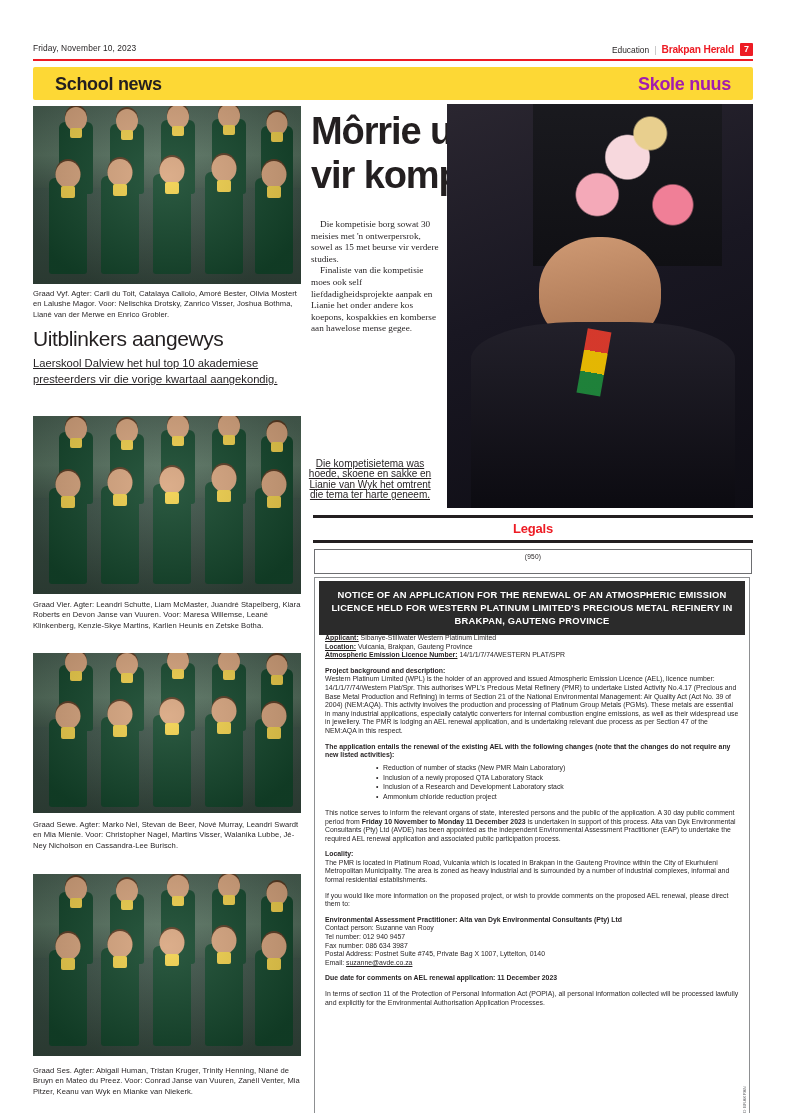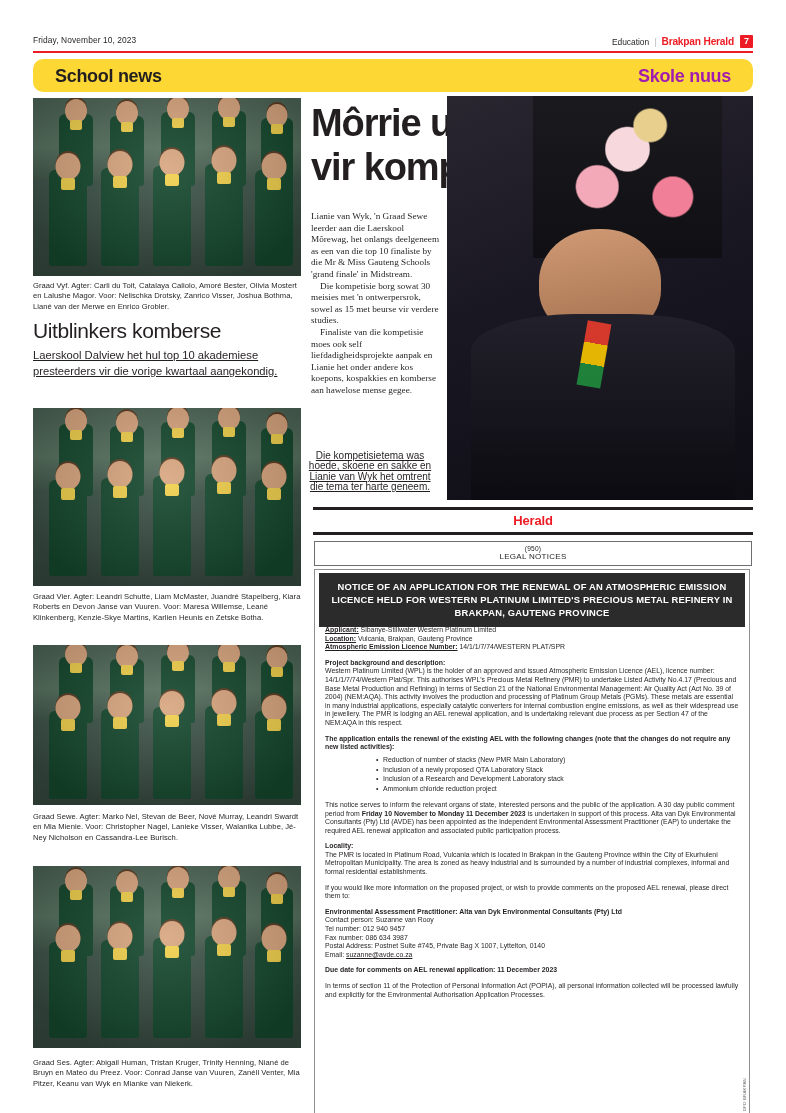--- a/index.html
+++ b/index.html
@@ -11,21 +11,21 @@
     width: 786px;
     height: 1113px;
     font-family: "Liberation Sans", sans-serif;
     color: #231f20;
     position: relative;
     overflow: hidden;
   }
 
   .page {
     position: absolute;
-    left: 0; top: 8px;
+    left: 0; top: 16px;
     width: 786px;
     height: 894px;
     background: #fff;
   }
 
   
   .masthead {
     position: absolute;
     left: 33px; top: 27px;
     width: 720px;
@@ -82,21 +82,21 @@
     background: #ed1c24;
   }
 
   
   .section-banner {
     position: absolute;
     left: 33px; top: 51px;
     width: 720px;
     height: 33px;
     background: #fdd835;
-    border-radius: 10px;
+    border-radius: 2px;
   }
   .section-banner .left-title {
     position: absolute;
     left: 22px; top: 7px;
     font-size: 18px;
     font-weight: bold;
     color: #231f20;
     letter-spacing: -.3px;
   }
   .section-banner .right-title {
@@ -431,21 +431,21 @@
         <div class="collar" style="top:8px;width:14px;height:12px;"></div>
       </div>
     <div class="pupil" style="left:222px; top:72px; width:38px; height:96px;">
         <div class="head" style="top:-17px;width:25px;height:27px;"></div>
         <div class="collar" style="top:8px;width:14px;height:12px;"></div>
       </div>
     <div class="vignette"></div>
   </div>
   <div class="caption" style="left:33px; top:273px; width:268px;">Graad Vyf. Agter: Carli du Toit, Catalaya Caliolo, Amoré Bester, Olivia Mostert en Lalushe Magor. Voor: Nelischka Drotsky, Zanrico Visser, Joshua Bothma, Liané van der Merwe en Enrico Grobler.</div>
 
-  <div class="sub-headline" style="left:33px; top:311px; width:268px;">Uitblinkers komberse</div>
+  <div class="sub-headline" style="left:33px; top:311px; width:268px;">Uitblinkers aangewys</div>
   <div class="sub-standfirst" style="left:33px; top:340px; width:250px;text-decoration:underline;">Laerskool Dalview het hul top 10 akademiese presteerders vir die vorige kwartaal aangekondig.</div>
 
   <div class="photo" style="left:33px; top:400px; width:268px; height:178px;">
     <div class="sky"></div>
       <div class="ground"></div>
     <div class="pupil" style="left:26px; top:16px; width:34px; height:72px;">
         <div class="head" style="top:-15px;width:22px;height:24px;"></div>
         <div class="collar" style="top:6px;width:12px;height:10px;"></div>
       </div>
     <div class="pupil" style="left:77px; top:18px; width:34px; height:70px;">
@@ -526,21 +526,21 @@
     <div class="pupil" style="left:172px; top:61px; width:38px; height:93px;">
         <div class="head" style="top:-16px;width:25px;height:26px;"></div>
         <div class="collar" style="top:8px;width:14px;height:12px;"></div>
       </div>
     <div class="pupil" style="left:222px; top:66px; width:38px; height:88px;">
         <div class="head" style="top:-16px;width:25px;height:26px;"></div>
         <div class="collar" style="top:8px;width:14px;height:12px;"></div>
       </div>
     <div class="vignette"></div>
   </div>
-  <div class="caption" style="left:33px; top:804px; width:268px;">Graad Sewe. Agter: Marko Nel, Stevan de Beer, Nové Murray, Leandri Swardt en Mia Mienie. Voor: Christopher Nagel, Lanieke Visser, Walanika Lubbe, Jé-Ney Nicholson en Cassandra-Lee Burisch.</div>
+  <div class="caption" style="left:33px; top:804px; width:268px;">Graad Sewe. Agter: Marko Nel, Stevan de Beer, Nové Murray, Leandri Swardt en Mia Mienie. Voor: Christopher Nagel, Martins Visser, Walanika Lubbe, Jé-Ney Nicholson en Cassandra-Lee Burisch.</div>
 
   <div class="photo" style="left:33px; top:858px; width:268px; height:182px;">
     <div class="sky"></div>
       <div class="ground"></div>
     <div class="pupil" style="left:26px; top:18px; width:34px; height:72px;">
         <div class="head" style="top:-15px;width:22px;height:24px;"></div>
         <div class="collar" style="top:6px;width:12px;height:10px;"></div>
       </div>
     <div class="pupil" style="left:77px; top:20px; width:34px; height:70px;">
         <div class="head" style="top:-15px;width:22px;height:24px;"></div>
@@ -581,42 +581,40 @@
     <div class="vignette"></div>
   </div>
   <div class="caption" style="left:33px; top:1050px; width:268px;">Graad Ses. Agter: Abigail Human, Tristan Kruger, Trinity Henning, Niané de Bruyn en Mateo du Preez. Voor: Conrad Janse van Vuuren, Zanéll Venter, Mia Pitzer, Keanu van Wyk en Mianke van Niekerk.</div>
 
   <div class="main-headline">
     <span>Môrrie uitgevat</span><br>
     <span>vir kompetisie</span>
   </div>
 
   <div class="story-body">
-    <p>Lianie van Wyk, 'n Graad Sewe leerder aan die Laerskool Môrewag, het onlangs deelgeneem as een van die top 10 finaliste by die Mr &amp; Miss Gauteng Schools 'grand finale' in Midstream.</p>
     <p class="indent">Die kompetisie borg sowat 30 meisies met 'n ontwerpersrok, sowel as 15 met beurse vir verdere studies.</p>
     <p class="indent">Finaliste van die kompetisie moes ook self liefdadigheidsprojekte aanpak en Lianie het onder andere kos koepons, kospakkies en komberse aan hawelose mense gegee.</p>
   </div>
 
   <div class="hero-photo">
     <div class="hero-bg"></div>
     <div class="hero-tower"></div>
     <div class="hero-hat"></div>
     <div class="hero-face"></div>
     <div class="hero-body"></div>
     <div class="hero-flag"></div>
   </div>
   <div class="hero-caption">Die kompetisietema was hoede, skoene en sakke en Lianie van Wyk het omtrent die tema ter harte geneem.</div>
 
   <div class="legals-rule-top"></div>
-  <div class="legals-title">Herald</div>
+  <div class="legals-title">Legals</div>
   <div class="legals-rule-bottom"></div>
 
   <div class="legal-code-box">
     <div class="code">(950)</div>
-    <div class="label">LEGAL NOTICES</div>
   </div>
 
   <div class="notice-box">
     <div class="notice-header">NOTICE OF AN APPLICATION FOR THE RENEWAL OF AN ATMOSPHERIC EMISSION LICENCE HELD FOR WESTERN PLATINUM LIMITED'S PRECIOUS METAL REFINERY IN BRAKPAN, GAUTENG PROVINCE</div>
 
     <div class="notice-body">
       <p class="kv">
         <b class="u">Applicant:</b>
         <span>Sibanye-Stillwater Western Platinum Limited</span>
       </p>

